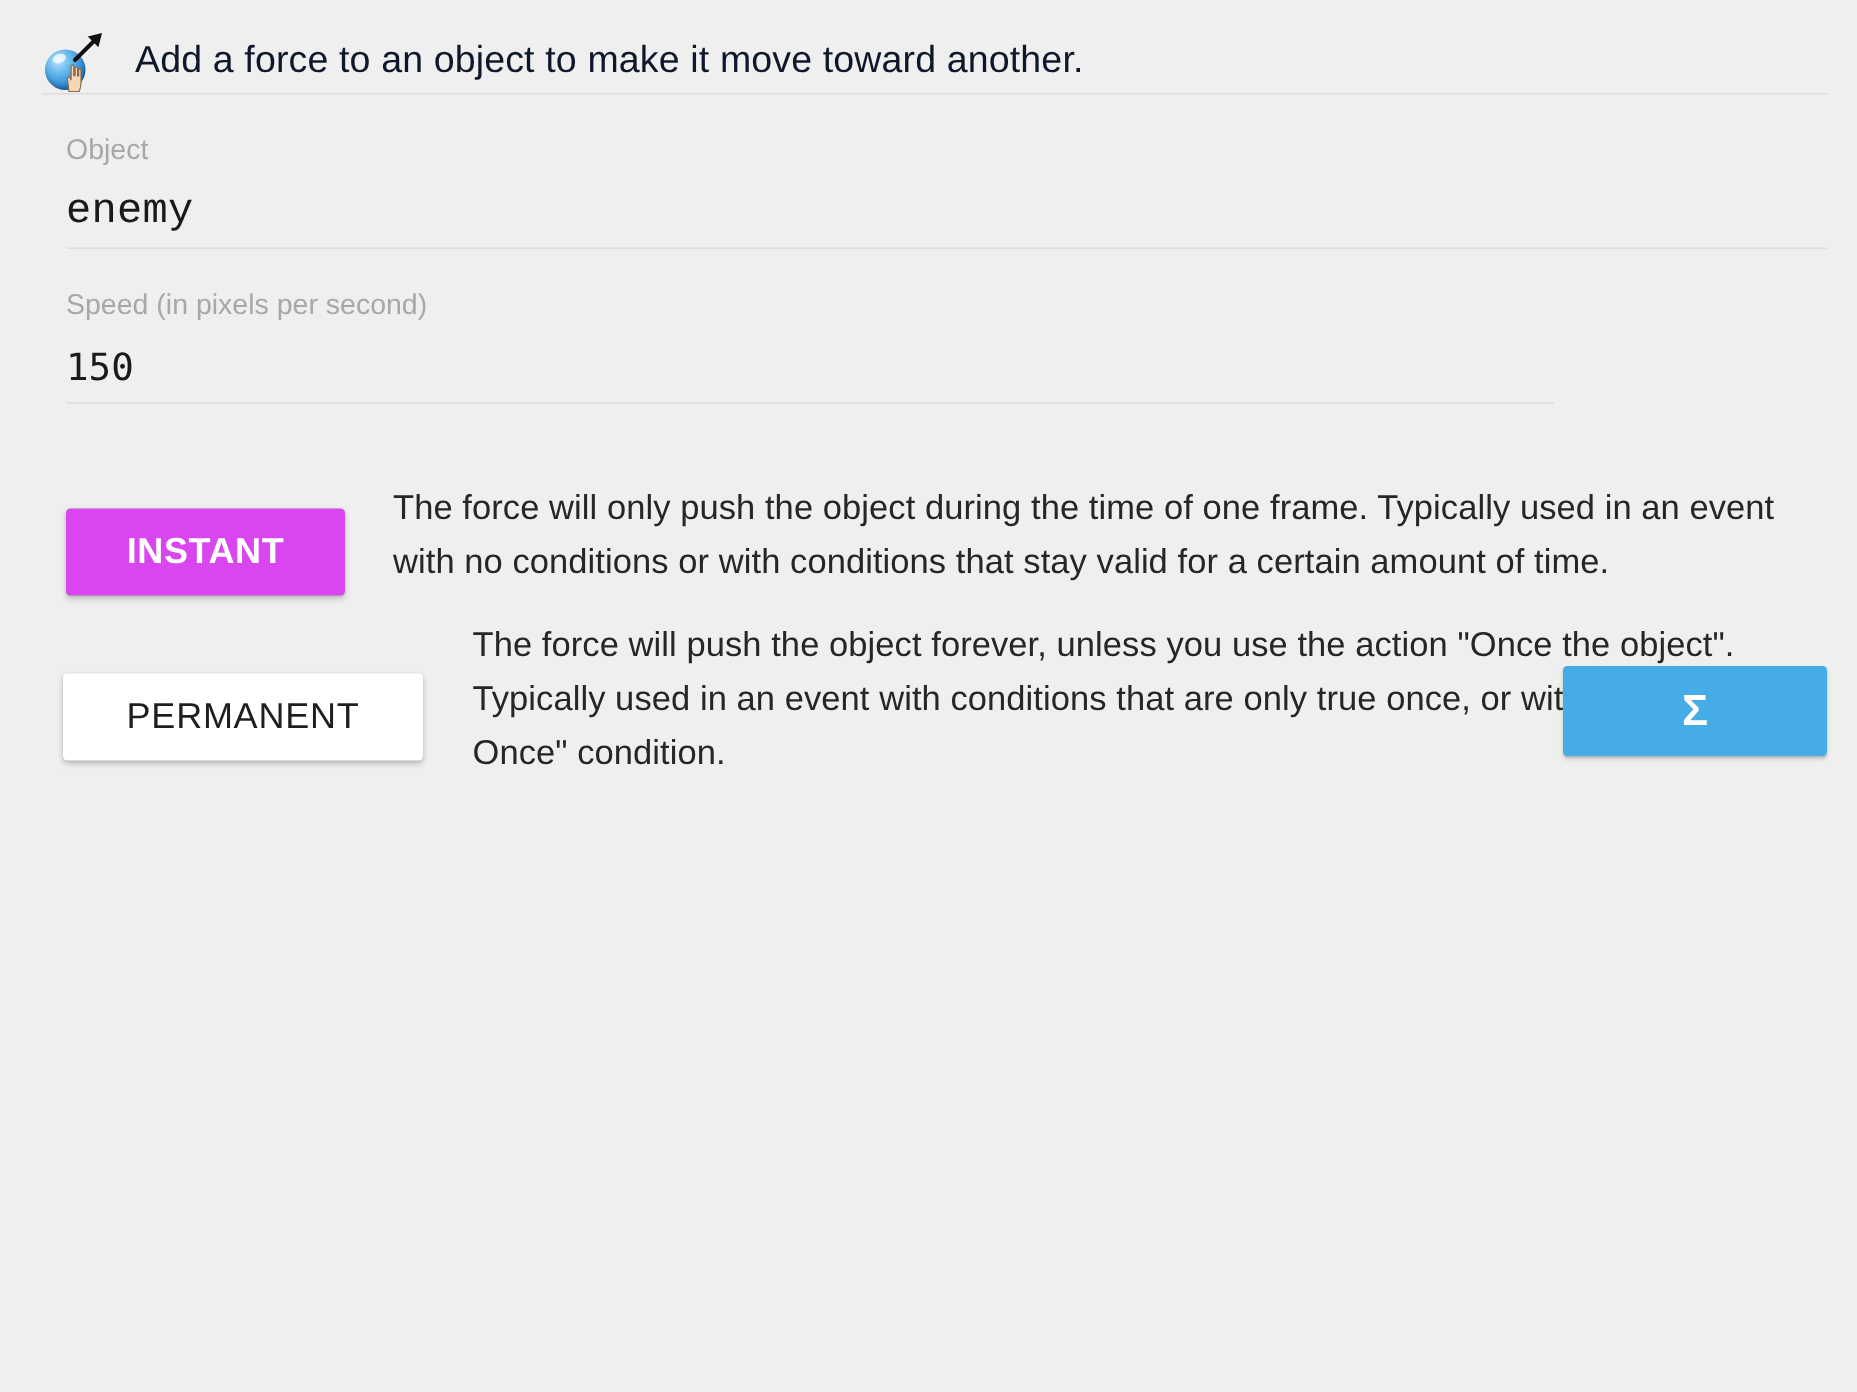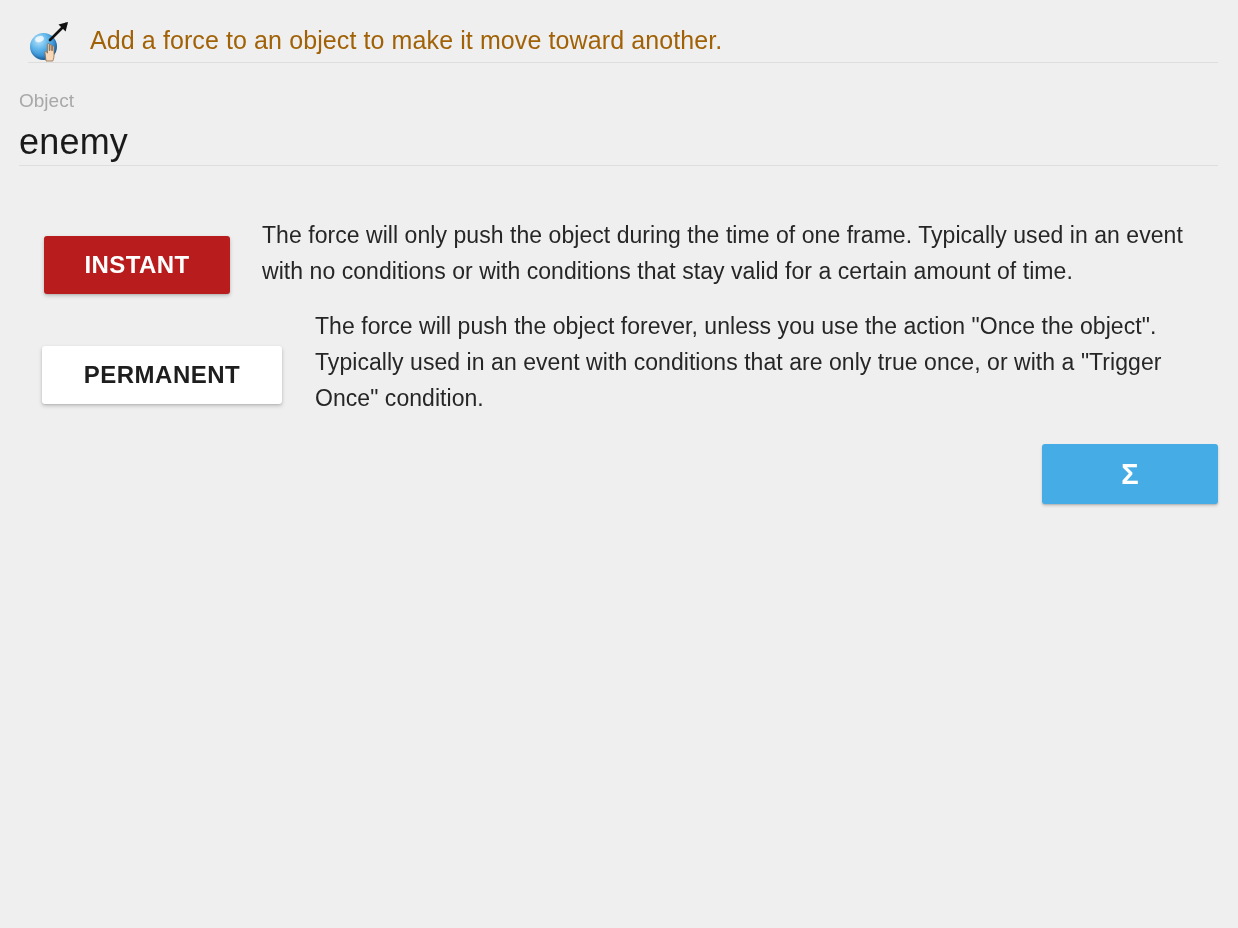--- a/index.html
+++ b/index.html
@@ -34,49 +34,50 @@
     width: 44px;
     height: 44px;
     position: relative;
     flex: 0 0 auto;
     margin-right: 18px;
     margin-left: 0;
   }
   .header-title {
     font-size: 25px;
     line-height: 30px;
-    color: #a16207;
+    color: #0f172a;
     letter-spacing: 0.1px;
     white-space: nowrap;
   }
 
   .divider {
     height: 1px;
     background: #dedede;
     margin: 0 20px 0 28px;
   }
 
   
   .field {
-    padding: 0 20px 0 19px;
+    padding: 0 20px 0 44px;
     position: relative;
   }
   .field-label {
     font-size: 19px;
     color: #a8a8a8;
     line-height: 24px;
     padding-top: 26px;
   }
   .field-value {
-    font-size: 36px;
+    font-size: 28px;
     line-height: 34px;
     color: #1a1a1a;
     padding-top: 12px;
     padding-bottom: 6px;
     letter-spacing: 0.2px;
+    font-family: Liberation Mono, monospace;
   }
   .field-value.mono {
     font-family: "DejaVu Sans Mono", "Liberation Mono", monospace;
     font-size: 25px;
     letter-spacing: 0;
   }
   .field-underline {
     height: 1px;
     background: #dedede;
   }
@@ -118,33 +119,33 @@
     flex: 0 0 auto;
     border: none;
     border-radius: 3px;
     text-align: center;
     cursor: pointer;
     font-family: "Liberation Sans", sans-serif;
     box-shadow: 0 2px 4px rgba(0,0,0,0.18), 0 1px 2px rgba(0,0,0,0.10);
     padding: 0;
   }
   .mode-button.selected {
-    background: #b91c1c;
+    background: #d946ef;
     color: #ffffff;
     font-weight: bold;
     font-size: 24px;
     letter-spacing: 0.4px;
     width: 186px;
     height: 58px;
     line-height: 58px;
   }
   .mode-button.unselected {
     background: #ffffff;
     color: #1e1e1e;
-    font-weight: bold;
+    font-weight: normal;
     font-size: 24px;
     letter-spacing: 0.5px;
     width: 240px;
     height: 58px;
     line-height: 58px;
   }
 
   .mode-desc {
     font-size: 23px;
     line-height: 36px;
@@ -222,20 +223,25 @@
 
   <div class="divider"></div>
 
   <div class="field">
     <div class="field-label">Object</div>
     <div class="field-value" placeholder="">enemy</div>
     <div class="field-underline"></div>
   </div>
 
 
+  <div class="field field-speed">
+    <div class="field-label">Speed (in pixels per second)</div>
+    <div class="field-value mono" placeholder="">150</div>
+    <div class="field-underline"></div>
+  </div>
 
   <button class="sigma-button">Σ</button>
 
   <div class="mode-row instant">
     <button class="mode-button selected">INSTANT</button>
     <div class="mode-desc">The force will only push the object during the time of one frame. Typically used in an event with no conditions or with conditions that stay valid for a certain amount of time.</div>
   </div>
 
   <div class="mode-row permanent">
     <button class="mode-button unselected">PERMANENT</button>

